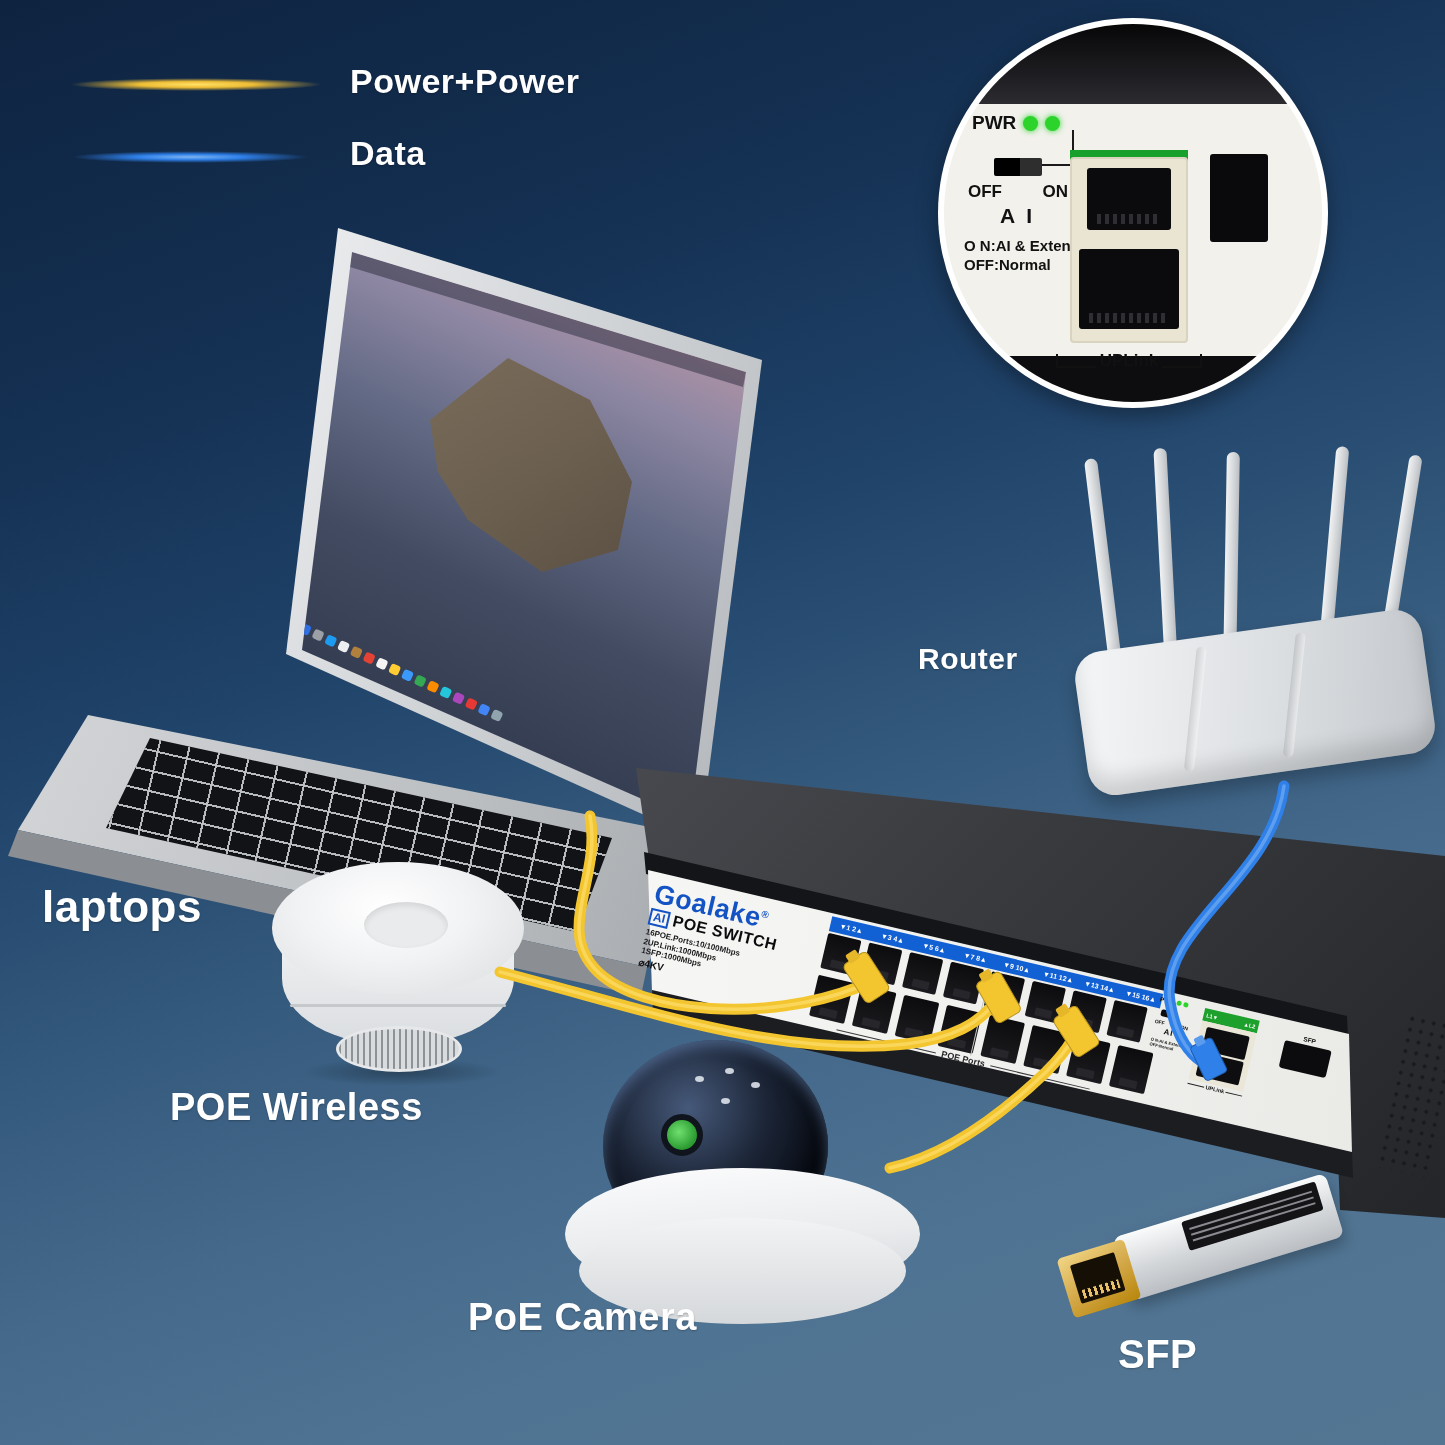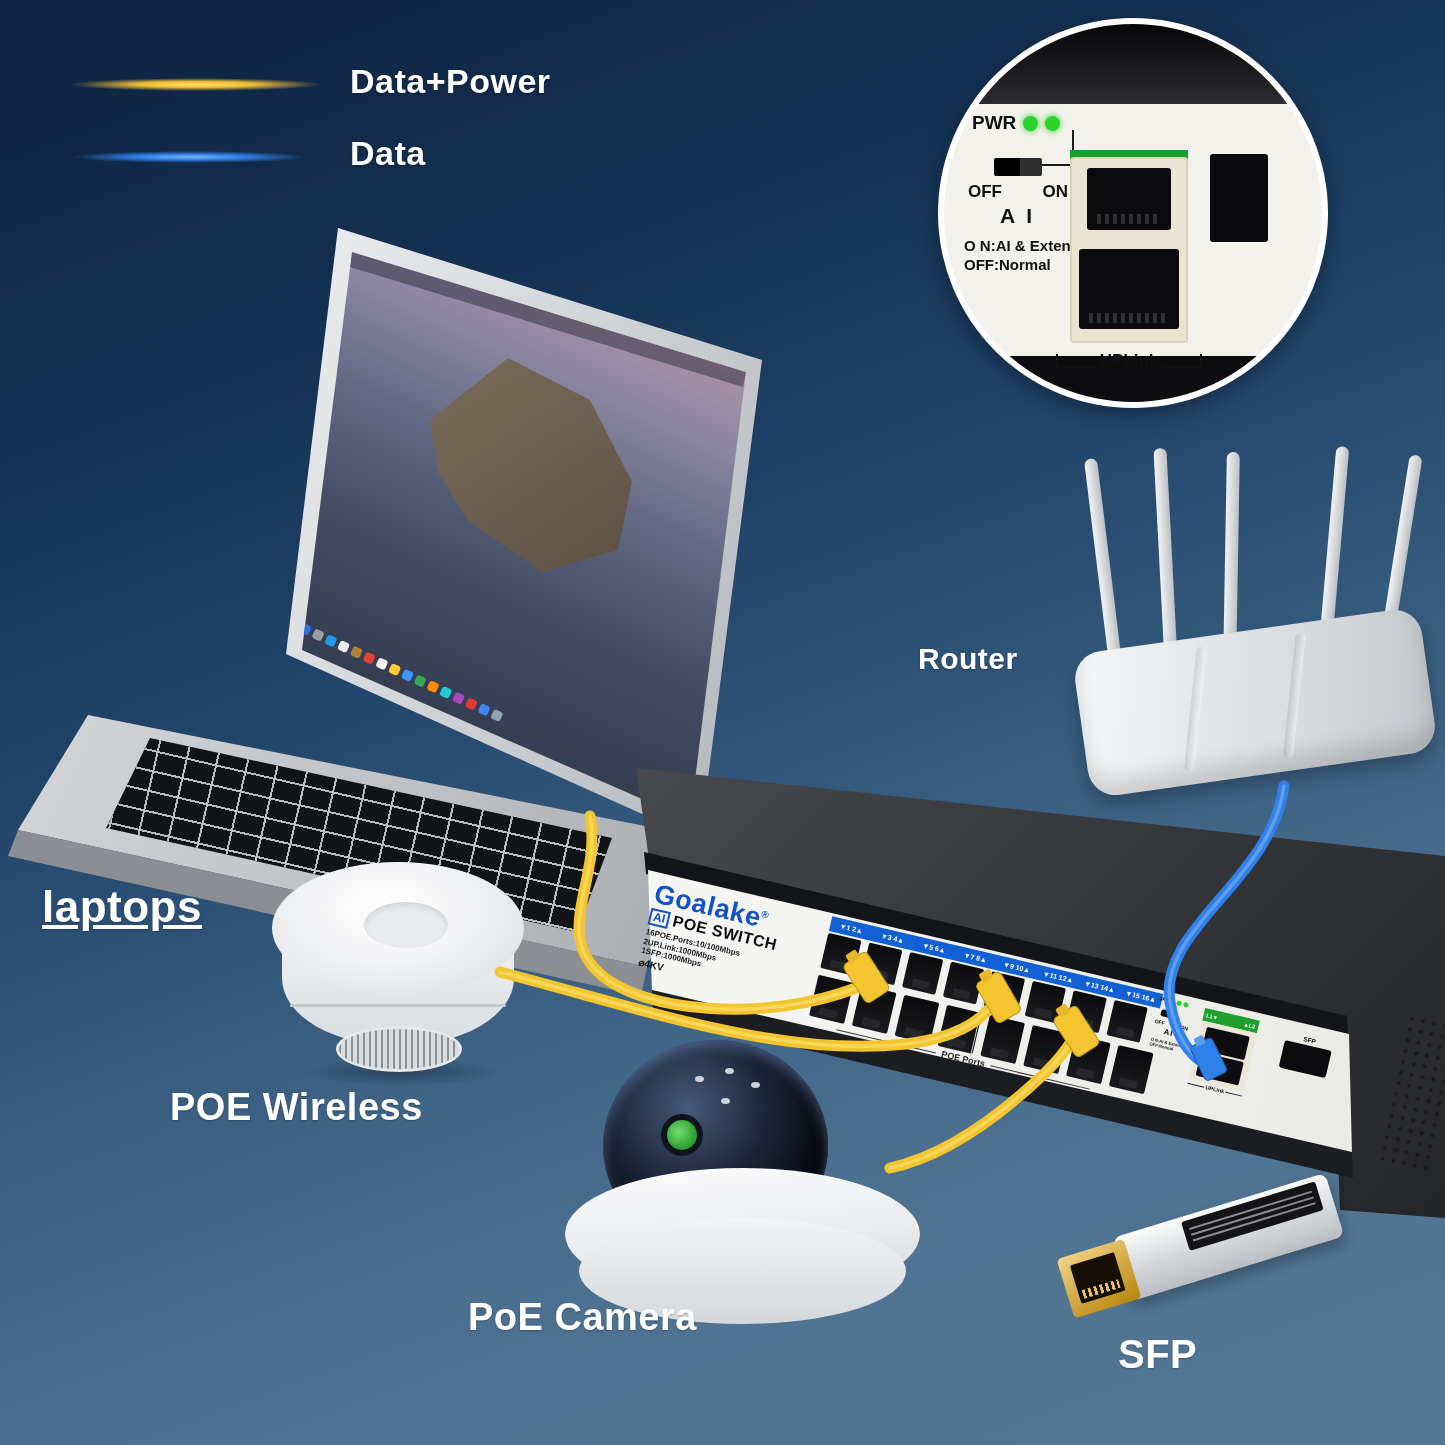--- a/index.html
+++ b/index.html
@@ -160,21 +160,21 @@
   .in-uptext{font-size:17px;font-weight:700;padding:0 4px;line-height:15px;}
   .in-sfpblock{position:absolute;left:266px;top:130px;width:58px;height:88px;background:#0a0a0c;border-radius:3px;}
   svg.cables{position:absolute;left:0;top:0;z-index:50;pointer-events:none;}
 </style>
 </head>
 <body>
 
 <div class="stage">
 
   <div class="leg-line leg-yellow" style="left:68px;top:78px;width:256px;height:13px;"></div>
-  <div class="lbl" style="left:350px;top:62px;font-size:34px;">Data+Power</div>
+  <div class="lbl" style="left:350px;top:62px;font-size:34px;">Power+Power</div>
   <div class="leg-line leg-blue" style="left:70px;top:151px;width:240px;height:12px;"></div>
   <div class="lbl" style="left:350px;top:134px;font-size:34px;">Data</div>
 
   <div class="abs lap-lid">
     <div class="shell"></div>
     <div class="lap-screen">
       <div class="lap-island"></div>
       <div class="lap-menubar"></div>
       <div class="lap-dock">
         <span class="dock-dot" style="background:#2f6fe4"></span>
@@ -412,18 +412,18 @@
           <span class="hline"></span>
           <span class="in-uptext">UPLink</span>
           <span class="hline"></span>
           <span class="tick"></span>
       </div>
       <div class="in-sfpblock"></div>
     </div>
   </div>
 
   <div class="lbl" style="left:918px;top:642px;font-size:30px;">Router</div>
-  <div class="lbl" style="left:42px;top:882px;font-size:44px;text-decoration:underline;">laptops</div>
+  <div class="lbl" style="left:42px;top:882px;font-size:44px;">laptops</div>
   <div class="lbl" style="left:170px;top:1086px;font-size:38px;">POE Wireless</div>
   <div class="lbl" style="left:468px;top:1296px;font-size:38px;">PoE Camera</div>
   <div class="lbl" style="left:1118px;top:1332px;font-size:40px;">SFP</div>
 
 </div>
 
 </body></html>

